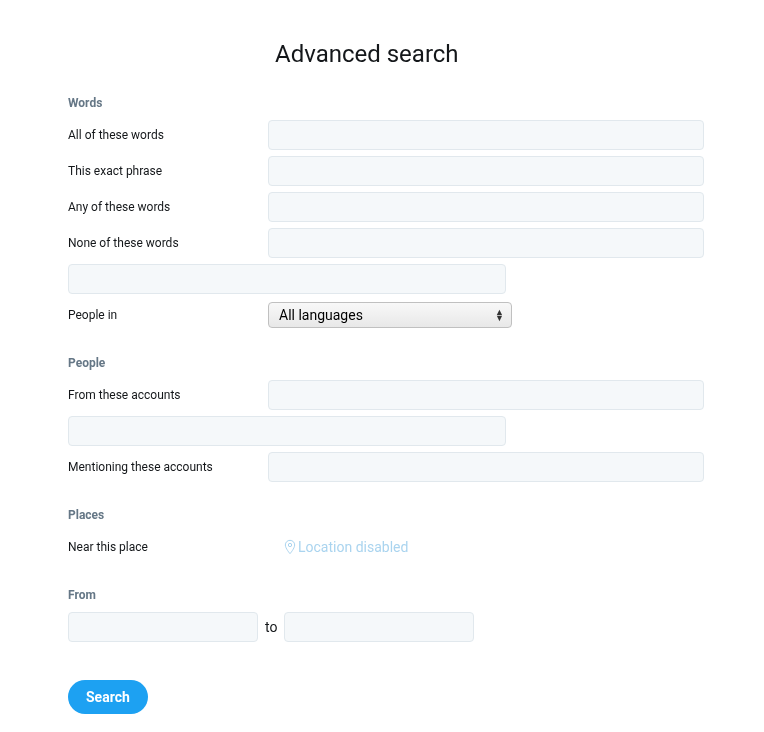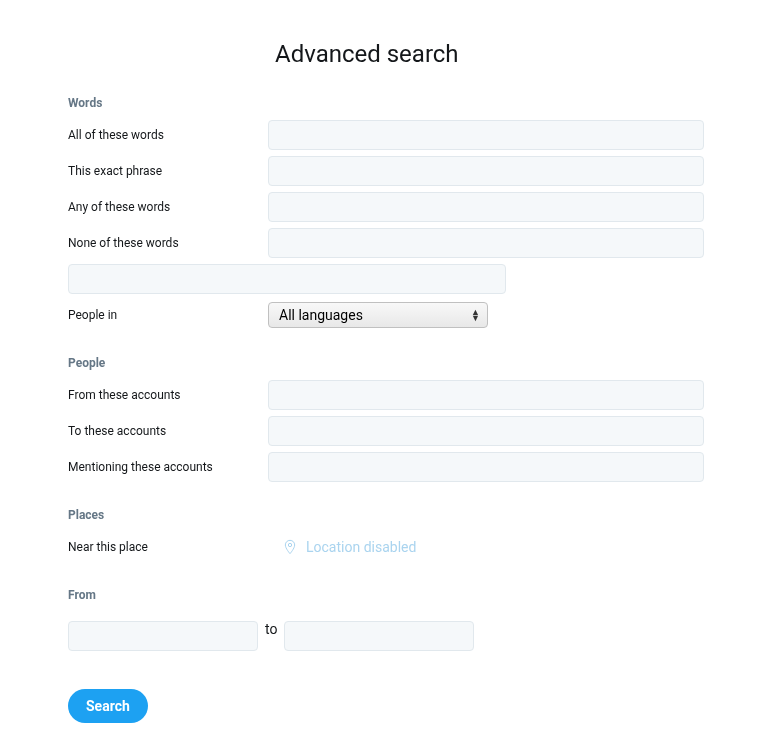--- a/index.html
+++ b/index.html
@@ -52,21 +52,21 @@
       padding: 4px 8px;
       font-size: 14px;
       font-family: inherit;
       max-width: 438px;
     }
     .select-wrap {
       position: relative;
       display: inline-block;
     }
     .language-select {
-      width: 220px;
+      width: 244px;
       height: 26px;
       padding: 2px 24px 2px 10px;
       font-size: 14px;
       font-family: inherit;
       background: linear-gradient(to bottom, #f8f8f8, #e8e8e8);
       border: 1px solid #c0c0c0;
       border-radius: 4px;
       appearance: none;
       -webkit-appearance: none;
       cursor: pointer;
@@ -77,36 +77,34 @@
       top: 50%;
       transform: translateY(-50%);
       pointer-events: none;
       font-size: 9px;
       line-height: 6px;
       color: #333;
     }
     .location-disabled {
       display: flex;
       align-items: center;
-      gap: 8px;
       margin-left: 14px;
       color: #aad4ef;
       font-size: 14px;
     }
     .location-icon {
       width: 16px;
       height: 16px;
       stroke: #aad4ef;
       fill: none;
       stroke-width: 1.5;
     }
     .date-row {
       display: flex;
-      align-items: flex-start;
-      margin-top: 9px;
+      align-items: center;
     }
     .date-input {
       width: 190px;
       height: 30px;
       background: #f5f8fa;
       border: 1px solid #e1e8ed;
       border-radius: 4px;
       padding: 4px 8px;
       font-size: 14px;
       font-family: inherit;
@@ -175,21 +173,20 @@
 
 
 <h2 class="section-heading">People</h2>
 
 <div class="form-row">
   <label class="form-label">From these accounts</label>
   <input type="text" class="text-input" style="">
 </div>
 
 <div class="form-row">
-  <label class="form-label">To these accounts</label>
   <input type="text" class="text-input" style="">
 </div>
 
 <div class="form-row">
   <label class="form-label">Mentioning these accounts</label>
   <input type="text" class="text-input" style="">
 </div>
 
 
 <h2 class="section-heading">Places</h2>

